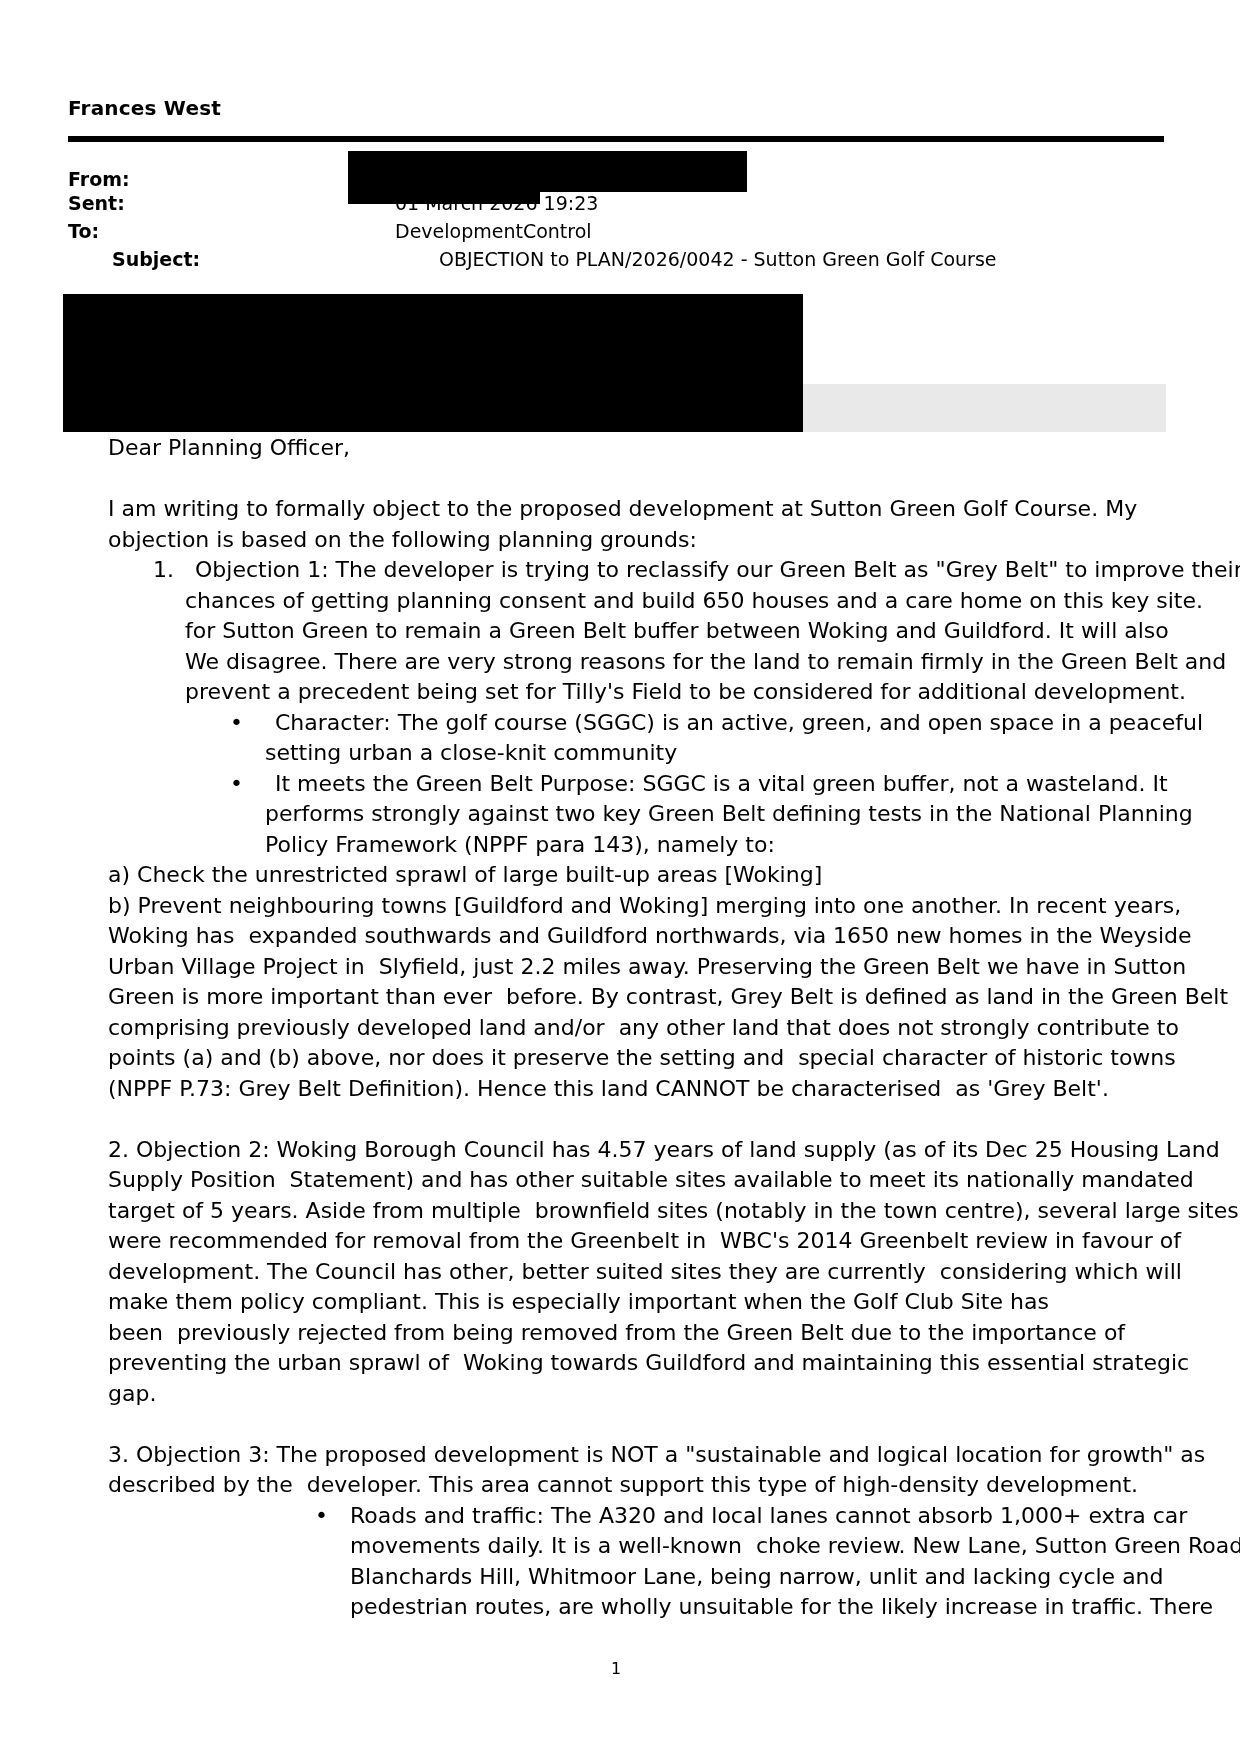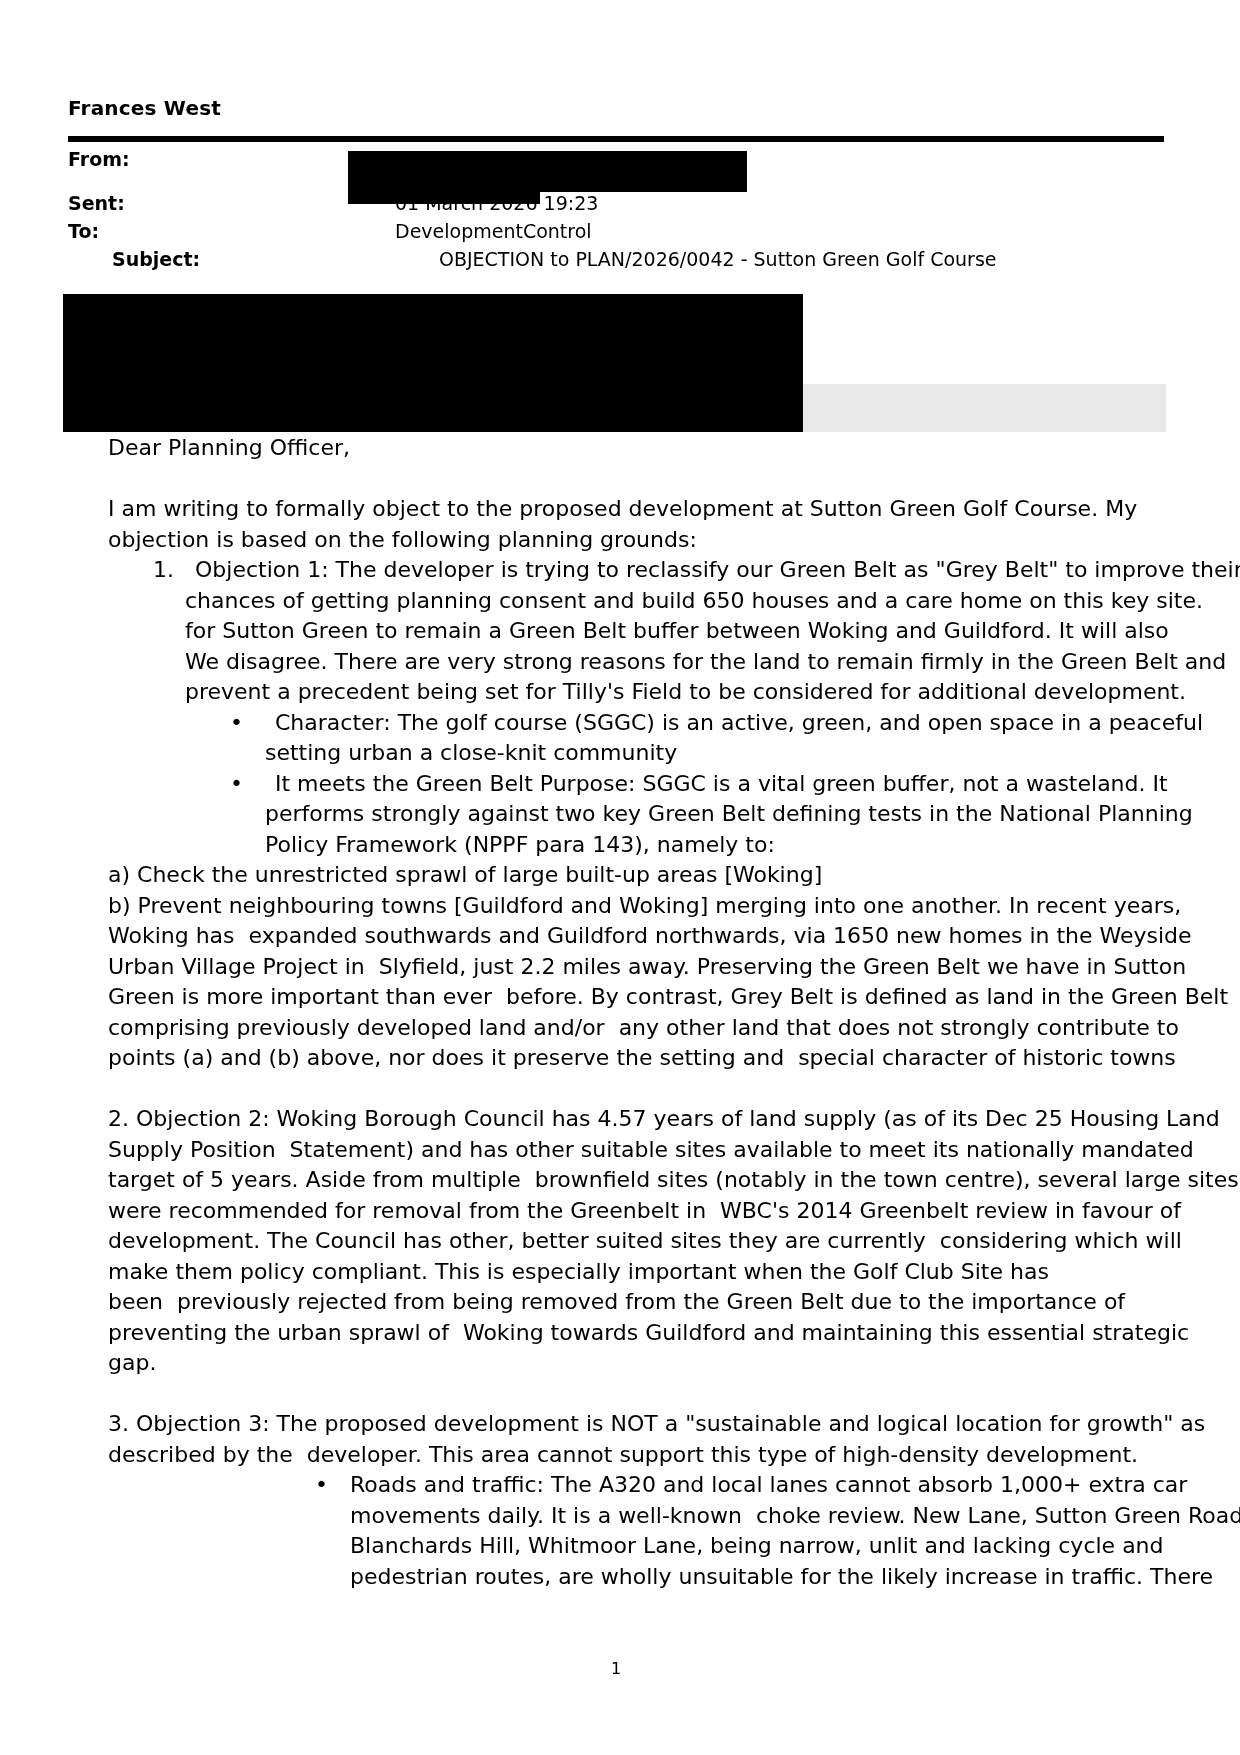--- a/index.html
+++ b/index.html
@@ -6,21 +6,21 @@
   body{
     width:1240px;height:1755px;position:relative;overflow:hidden;
     background:#ffffff;color:#000000;
     font-family:"DejaVu Sans",sans-serif;
   }
   .abs{position:absolute;}
   #author{left:68px;top:96px;font-size:20px;font-weight:bold;letter-spacing:0.2px;}
   #rule{left:68px;top:136px;width:1096px;height:6px;background:#000000;}
   .hlabel{font-weight:bold;font-size:19px;left:68px;}
   .hvalue{font-size:19px;left:395px;white-space:pre;}
-  .row-from{top:148px;}
+  .row-from{top:168px;}
   .row-sent{top:192px;}
   .row-to{top:220px;}
   .row-subject{top:248px;margin-left:44px;}
   .redaction{background:#000000;}
   #red-from-a{left:348px;top:151px;width:192px;height:53px;}
   #red-from-b{left:538px;top:151px;width:209px;height:41px;}
   #red-big{left:63px;top:294px;width:740px;height:138px;}
   #graybar{left:803px;top:384px;width:363px;height:48px;background:#e9e9e9;}
   #body-content{left:68px;top:433px;width:1096px;font-size:22px;margin-left:40px;}
   .line{height:30.5px;line-height:30.5px;white-space:pre;}
@@ -83,20 +83,21 @@
         <div class="line">Policy Framework (NPPF para 143), namely to:</div>
       </div>
       <div class="blk paragraph">
         <div class="line">a) Check the unrestricted sprawl of large built-up areas [Woking]</div>
         <div class="line">b) Prevent neighbouring towns [Guildford and Woking] merging into one another. In recent years,</div>
         <div class="line">Woking has  expanded southwards and Guildford northwards, via 1650 new homes in the Weyside</div>
         <div class="line">Urban Village Project in  Slyfield, just 2.2 miles away. Preserving the Green Belt we have in Sutton</div>
         <div class="line">Green is more important than ever  before. By contrast, Grey Belt is defined as land in the Green Belt</div>
         <div class="line">comprising previously developed land and/or  any other land that does not strongly contribute to</div>
         <div class="line">points (a) and (b) above, nor does it preserve the setting and  special character of historic towns</div>
+        <div class="line">(NPPF P.73: Grey Belt Definition). Hence this land CANNOT be characterised  as 'Grey Belt'.</div>
       </div>
       <div class="line"></div>
       <div class="blk paragraph">
         <div class="line">2. Objection 2: Woking Borough Council has 4.57 years of land supply (as of its Dec 25 Housing Land</div>
         <div class="line">Supply Position  Statement) and has other suitable sites available to meet its nationally mandated</div>
         <div class="line">target of 5 years. Aside from multiple  brownfield sites (notably in the town centre), several large sites</div>
         <div class="line">were recommended for removal from the Greenbelt in  WBC's 2014 Greenbelt review in favour of</div>
         <div class="line">development. The Council has other, better suited sites they are currently  considering which will</div>
         <div class="line">make them policy compliant. This is especially important when the Golf Club Site has</div>
         <div class="line">been  previously rejected from being removed from the Green Belt due to the importance of</div>

